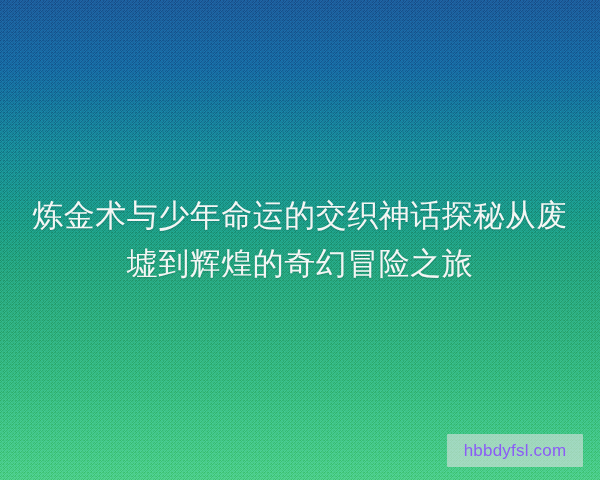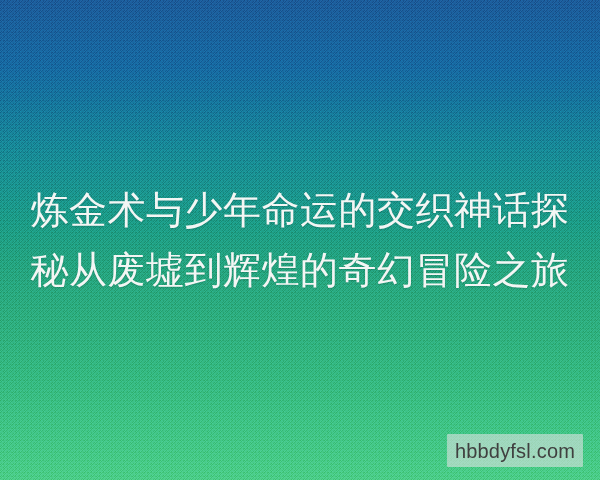--- a/index.html
+++ b/index.html
@@ -66,22 +66,22 @@
     align-items: center;
     justify-content: center;
     padding: 0 18px;
     box-sizing: border-box;
   }
 
   #headline-text {
     width: 100%;
     text-align: center;
     color: #f3f6f4;
-    font-size: 38px;
-    line-height: 60px;
+    font-size: 31px;
+    line-height: 48px;
     letter-spacing: 0.5px;
     font-weight: 400;
     text-shadow: 0 1px 2px rgba(0, 40, 45, 0.22);
     word-break: break-word;
   }
 
   
   #watermark {
     position: absolute;
     left: 447px;
@@ -89,22 +89,22 @@
     width: 136px;
     height: 33px;
     display: flex;
     align-items: center;
     justify-content: center;
     background: rgba(216, 226, 222, 0.62);
     border-radius: 1px;
   }
 
   #watermark-text {
-    color: #404040;
-    font-size: 20px;
+    color: #8b5cf6;
+    font-size: 17px;
     line-height: 1;
     letter-spacing: 0.2px;
     white-space: nowrap;
   }
 </style>
 </head>
 <body>
 
 <div id="cover-card">
 

